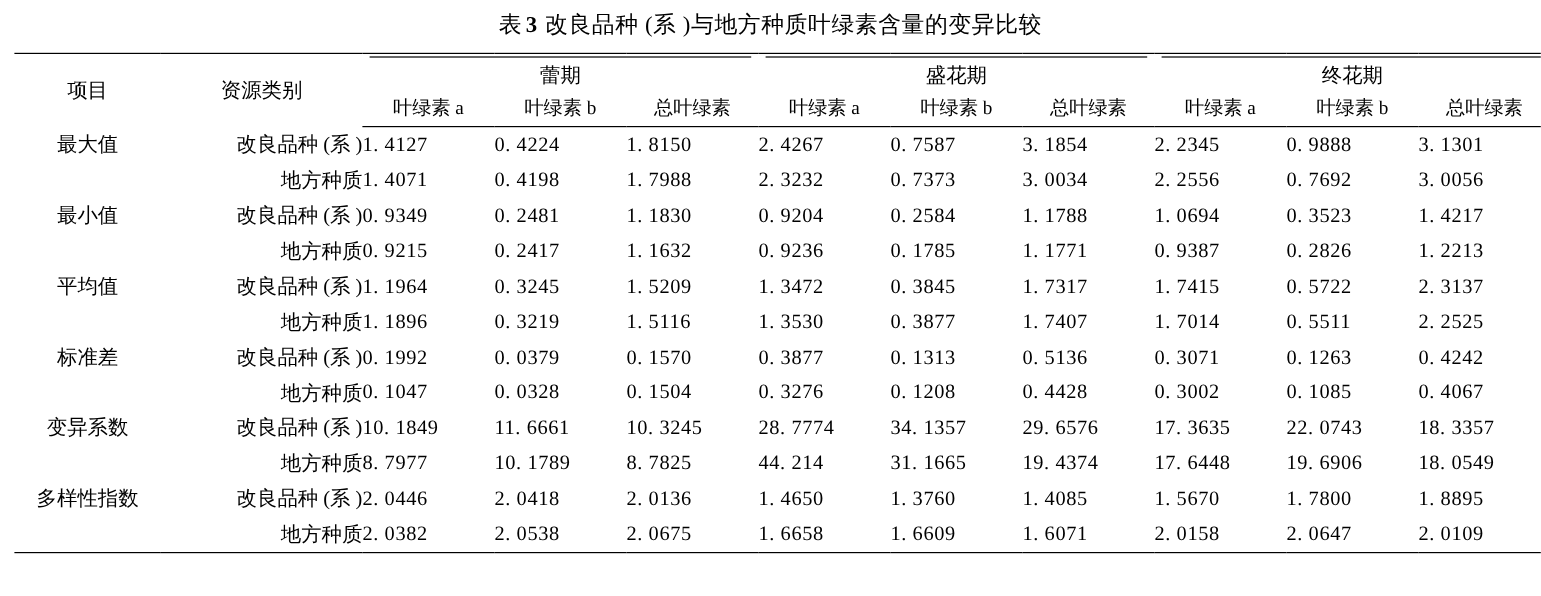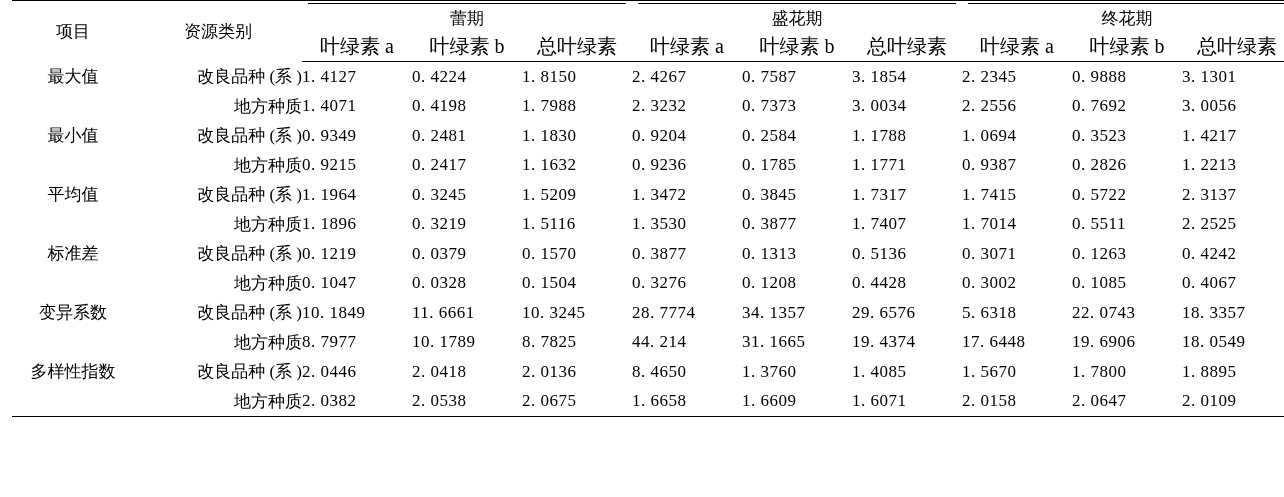--- a/index.html
+++ b/index.html
@@ -58,21 +58,21 @@
   .grp-line {
     display: block;
     border-top: 1px solid #000;
     margin: 0 6px 3px 6px;
     height: 0;
   }
   thead tr.hdr-sub th {
     height: 30px;
     border-bottom: 1.2px solid #000;
     text-align: center;
-    font-size: 20px;
+    font-size: 16px;
   }
   th.c-item, th.c-cat {
     vertical-align: middle;
   }
   tbody td {
     height: 29.5px;
     font-size: 17px;
   }
   td.c-item {
     text-align: center;
@@ -90,20 +90,23 @@
   .col-cat  { width: 168px; }
   .col-num  { width: 110px; }
   tbody tr.last td { border-bottom: 1.6px solid #000; }
   .sep-num { letter-spacing: 0.5px; }
 </style>
 </head>
 <body>
 
 <div class="page">
 
+  <div class="table-caption">
+    <span>表</span><span class="cap-num">3</span><span>改良品种 (系 )与地方种质叶绿素含量的变异比较</span>
+  </div>
 
   <table class="data">
     <colgroup>
       <col class="col-item">
       <col class="col-cat">
       <col class="col-num">
         <col class="col-num">
         <col class="col-num">
       <col class="col-num">
         <col class="col-num">
@@ -216,21 +219,21 @@
         <td class="num sep-num">1. 3530</td>
         <td class="num sep-num">0. 3877</td>
         <td class="num sep-num">1. 7407</td>
         <td class="num sep-num">1. 7014</td>
         <td class="num sep-num">0. 5511</td>
         <td class="num sep-num">2. 2525</td>
       </tr>
       <tr>
         <td class="c-item">标准差</td>
         <td class="c-cat">改良品种 (系 )</td>
-        <td class="num sep-num">0. 1219</td>
+        <td class="num sep-num">0. 1992</td>
         <td class="num sep-num">0. 0379</td>
         <td class="num sep-num">0. 1570</td>
         <td class="num sep-num">0. 3877</td>
         <td class="num sep-num">0. 1313</td>
         <td class="num sep-num">0. 5136</td>
         <td class="num sep-num">0. 3071</td>
         <td class="num sep-num">0. 1263</td>
         <td class="num sep-num">0. 4242</td>
       </tr>
       <tr>
@@ -248,21 +251,21 @@
       </tr>
       <tr>
         <td class="c-item">变异系数</td>
         <td class="c-cat">改良品种 (系 )</td>
         <td class="num sep-num">10. 1849</td>
         <td class="num sep-num">11. 6661</td>
         <td class="num sep-num">10. 3245</td>
         <td class="num sep-num">28. 7774</td>
         <td class="num sep-num">34. 1357</td>
         <td class="num sep-num">29. 6576</td>
-        <td class="num sep-num">5. 6318</td>
+        <td class="num sep-num">17. 3635</td>
         <td class="num sep-num">22. 0743</td>
         <td class="num sep-num">18. 3357</td>
       </tr>
       <tr>
         <td class="c-item"></td>
         <td class="c-cat">地方种质</td>
         <td class="num sep-num">8. 7977</td>
         <td class="num sep-num">10. 1789</td>
         <td class="num sep-num">8. 7825</td>
         <td class="num sep-num">44. 214</td>
@@ -271,21 +274,21 @@
         <td class="num sep-num">17. 6448</td>
         <td class="num sep-num">19. 6906</td>
         <td class="num sep-num">18. 0549</td>
       </tr>
       <tr>
         <td class="c-item">多样性指数</td>
         <td class="c-cat">改良品种 (系 )</td>
         <td class="num sep-num">2. 0446</td>
         <td class="num sep-num">2. 0418</td>
         <td class="num sep-num">2. 0136</td>
-        <td class="num sep-num">8. 4650</td>
+        <td class="num sep-num">1. 4650</td>
         <td class="num sep-num">1. 3760</td>
         <td class="num sep-num">1. 4085</td>
         <td class="num sep-num">1. 5670</td>
         <td class="num sep-num">1. 7800</td>
         <td class="num sep-num">1. 8895</td>
       </tr>
       <tr class="last">
         <td class="c-item"></td>
         <td class="c-cat">地方种质</td>
         <td class="num sep-num">2. 0382</td>

